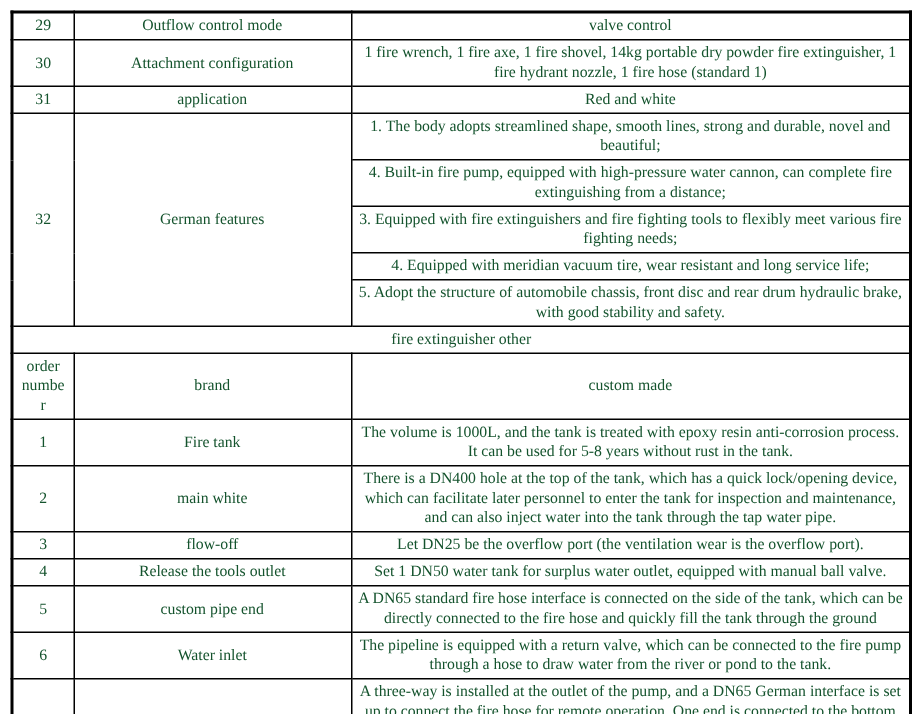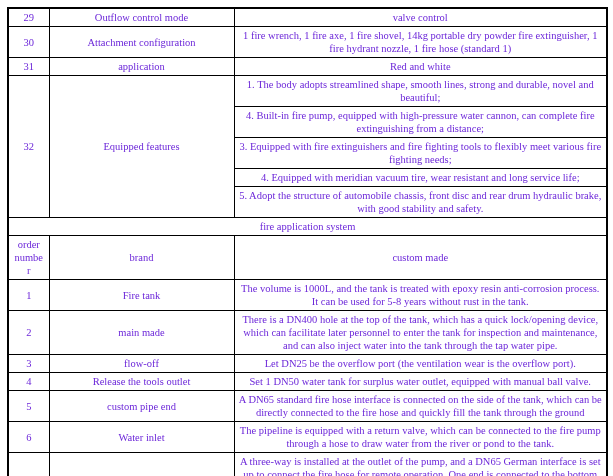--- a/index.html
+++ b/index.html
@@ -9,21 +9,21 @@
     width: 613px;
     height: 476px;
     overflow: hidden;
   }
   .doc {
     box-sizing: border-box;
     width: 556px;
     height: 476px;
     padding: 7px 7px 6px 7px;
     font-family: "Liberation Serif", "DejaVu Serif", serif;
-    color: #6d28d9;
+    color: #14532d;
   }
   table.spec {
     border-collapse: collapse;
     table-layout: fixed;
     width: 599px;
     border: 2px solid #000;
   }
   table.spec td {
     border: 1px solid #000;
     text-align: center;
@@ -59,54 +59,54 @@
         <td>1 fire wrench, 1 fire axe, 1 fire shovel, 14kg portable dry powder fire extinguisher, 1 fire hydrant nozzle, 1 fire hose (standard 1)</td>
       </tr>
       <tr class="row-single">
         <td class="num-cell">31</td>
         <td>application</td>
         <td>Red and white</td>
       </tr>
 
       <tr>
         <td class="num-cell" rowspan="5">32</td>
-        <td rowspan="5">Equipped features</td>
+        <td rowspan="5">German features</td>
         <td>1. The body adopts streamlined shape, smooth lines, strong and durable, novel and beautiful;</td>
       </tr>
       <tr>
         <td>4. Built-in fire pump, equipped with high-pressure water cannon, can complete fire extinguishing from a distance;</td>
       </tr>
       <tr>
         <td>3. Equipped with fire extinguishers and fire fighting tools to flexibly meet various fire fighting needs;</td>
       </tr>
       <tr class="row-single">
         <td>4. Equipped with meridian vacuum tire, wear resistant and long service life;</td>
       </tr>
       <tr>
         <td>5. Adopt the structure of automobile chassis, front disc and rear drum hydraulic brake, with good stability and safety.</td>
       </tr>
 
       <tr>
-        <td class="section-cell" colspan="3">fire application system</td>
+        <td class="section-cell" colspan="3">fire extinguisher other</td>
       </tr>
 
       <tr>
         <td class="num-cell">order number</td>
         <td>brand</td>
         <td>custom made</td>
       </tr>
 
       <tr>
         <td class="num-cell">1</td>
         <td>Fire tank</td>
         <td>The volume is 1000L, and the tank is treated with epoxy resin anti-corrosion process. It can be used for 5-8 years without rust in the tank.</td>
       </tr>
       <tr>
         <td class="num-cell">2</td>
-        <td>main made</td>
+        <td>main white</td>
         <td>There is a DN400 hole at the top of the tank, which has a quick lock/opening device, which can facilitate later personnel to enter the tank for inspection and maintenance, and can also inject water into the tank through the tap water pipe.</td>
       </tr>
       <tr class="row-single">
         <td class="num-cell">3</td>
         <td>flow-off</td>
         <td>Let DN25 be the overflow port (the ventilation wear is the overflow port).</td>
       </tr>
       <tr class="row-single">
         <td class="num-cell">4</td>
         <td>Release the tools outlet</td>

